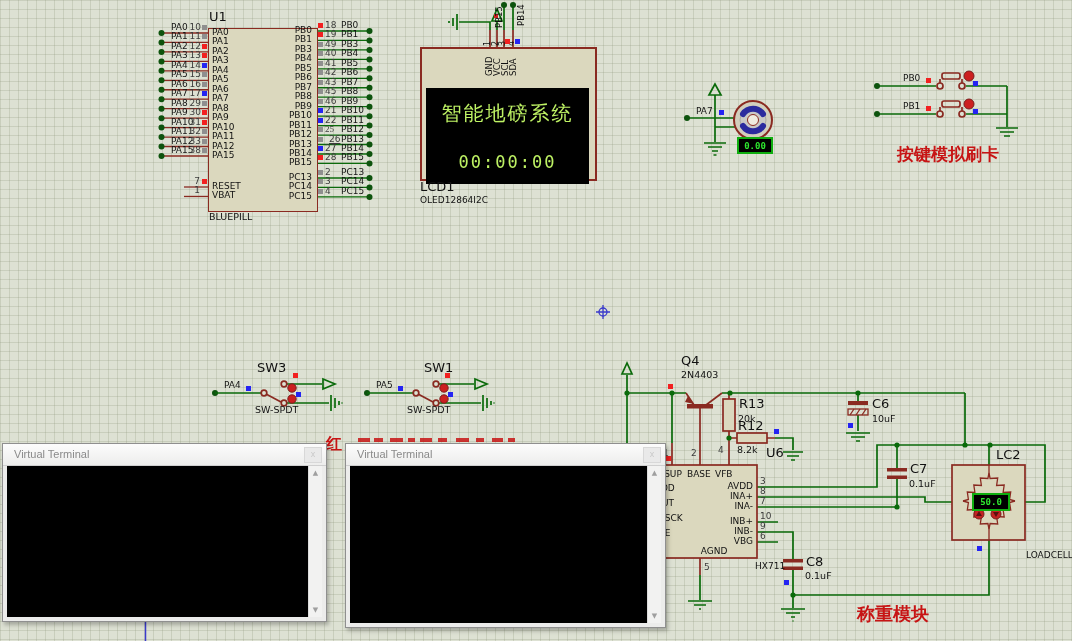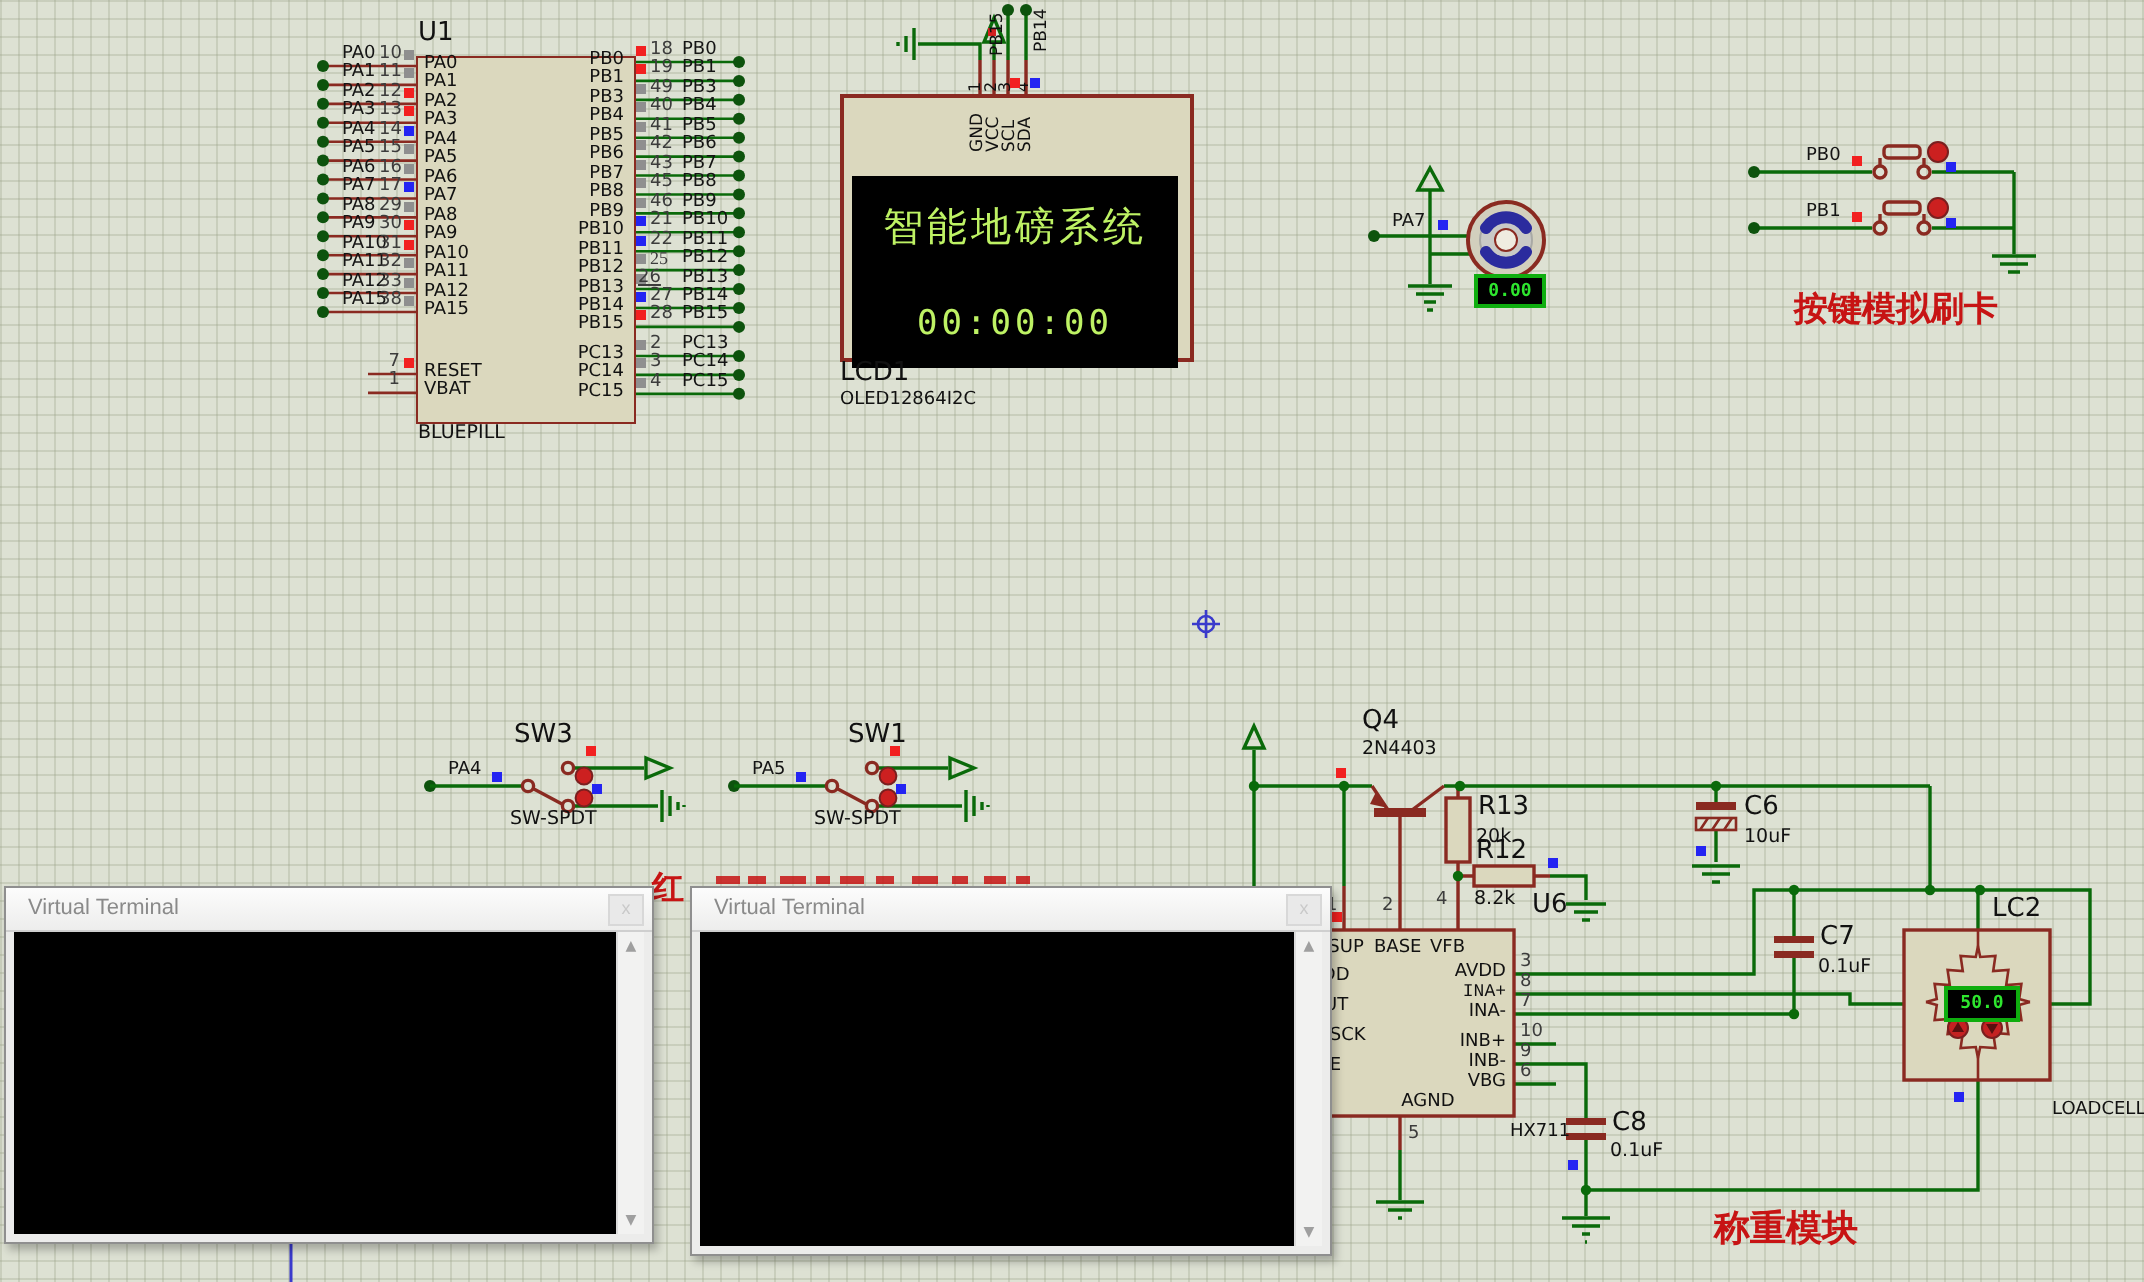--- a/index.html
+++ b/index.html
@@ -356,21 +356,21 @@
       <div class="lbl" style="left: 258px; top: 110.14px; width: 54px; text-align: right;">PB10</div>
       <div class="ind blue" style="left: 318px; top: 117.6px;"></div>
       <div class="lbl num" style="left: 325px; top: 114.6px;">22</div>
       <div class="lbl net" style="left: 341px; top: 114.6px;">PB11</div>
       <div class="lbl" style="left: 258px; top: 119.6px; width: 54px; text-align: right;">PB11</div>
       <div class="ind gray" style="left: 318px; top: 127.06px;"></div>
       <div class="lbl num" style="left: 325px; top: 124.06px; font-family: Liberation Serif, serif;">25</div>
       <div class="lbl net" style="left: 341px; top: 124.06px;">PB12</div>
       <div class="lbl" style="left: 258px; top: 129.06px; width: 54px; text-align: right;">PB12</div>
       <div class="ind gray" style="left: 318px; top: 136.52px;"></div>
-      <div class="lbl num" style="left: 319px; top: 133.52px; text-decoration: underline;">26</div>
+      <div class="lbl num" style="left: 329px; top: 133.52px; text-decoration: underline;">26</div>
       <div class="lbl net" style="left: 341px; top: 133.52px;">PB13</div>
       <div class="lbl" style="left: 258px; top: 138.52px; width: 54px; text-align: right;">PB13</div>
       <div class="ind blue" style="left: 318px; top: 145.98px;"></div>
       <div class="lbl num" style="left: 325px; top: 142.98px;">27</div>
       <div class="lbl net" style="left: 341px; top: 142.98px;">PB14</div>
       <div class="lbl" style="left: 258px; top: 147.98px; width: 54px; text-align: right;">PB14</div>
       <div class="ind red" style="left: 318px; top: 155.44px;"></div>
       <div class="lbl num" style="left: 325px; top: 152.44px;">28</div>
       <div class="lbl net" style="left: 341px; top: 152.44px;">PB15</div>
       <div class="lbl" style="left: 258px; top: 157.44px; width: 54px; text-align: right;">PB15</div>
@@ -461,21 +461,21 @@
   <div class="ind red" style="left:666px;top:456px;"></div>
   <div id="u6-pins">
       <div class="lbl" style="left: 658px; top: 469px;">VSUP</div>
       <div class="lbl num" style="left: 663px; top: 448px;">1</div>
       <div class="lbl" style="left: 687px; top: 469px; text-align: center;">BASE</div>
       <div class="lbl num" style="left: 691px; top: 448px;">2</div>
       <div class="lbl" style="left: 715px; top: 469px;">VFB</div>
       <div class="lbl num" style="left: 718px; top: 445px;">4</div>
       <div class="lbl" style="left: 712px; top: 481px; width: 41px; text-align: right;">AVDD</div>
       <div class="lbl num" style="left: 760px; top: 476px;">3</div>
-      <div class="lbl" style="left: 712px; top: 491px; width: 41px; text-align: right; font-family: Liberation Mono, monospace;">INA+</div>
+      <div class="lbl" style="left: 712px; top: 491px; width: 41px; text-align: right;">INA+</div>
       <div class="lbl num" style="left: 760px; top: 486px;">8</div>
       <div class="lbl" style="left: 712px; top: 501px; width: 41px; text-align: right;">INA-</div>
       <div class="lbl num" style="left: 760px; top: 496px;">7</div>
       <div class="lbl" style="left: 712px; top: 516px; width: 41px; text-align: right;">INB+</div>
       <div class="lbl num" style="left: 760px; top: 511px;">10</div>
       <div class="lbl" style="left: 712px; top: 526px; width: 41px; text-align: right;">INB-</div>
       <div class="lbl num" style="left: 760px; top: 521px;">9</div>
       <div class="lbl" style="left: 712px; top: 536px; width: 41px; text-align: right;">VBG</div>
       <div class="lbl num" style="left: 760px; top: 531px;">6</div>
       <div class="lbl" style="left: 648px; top: 483px;">DVDD</div>

